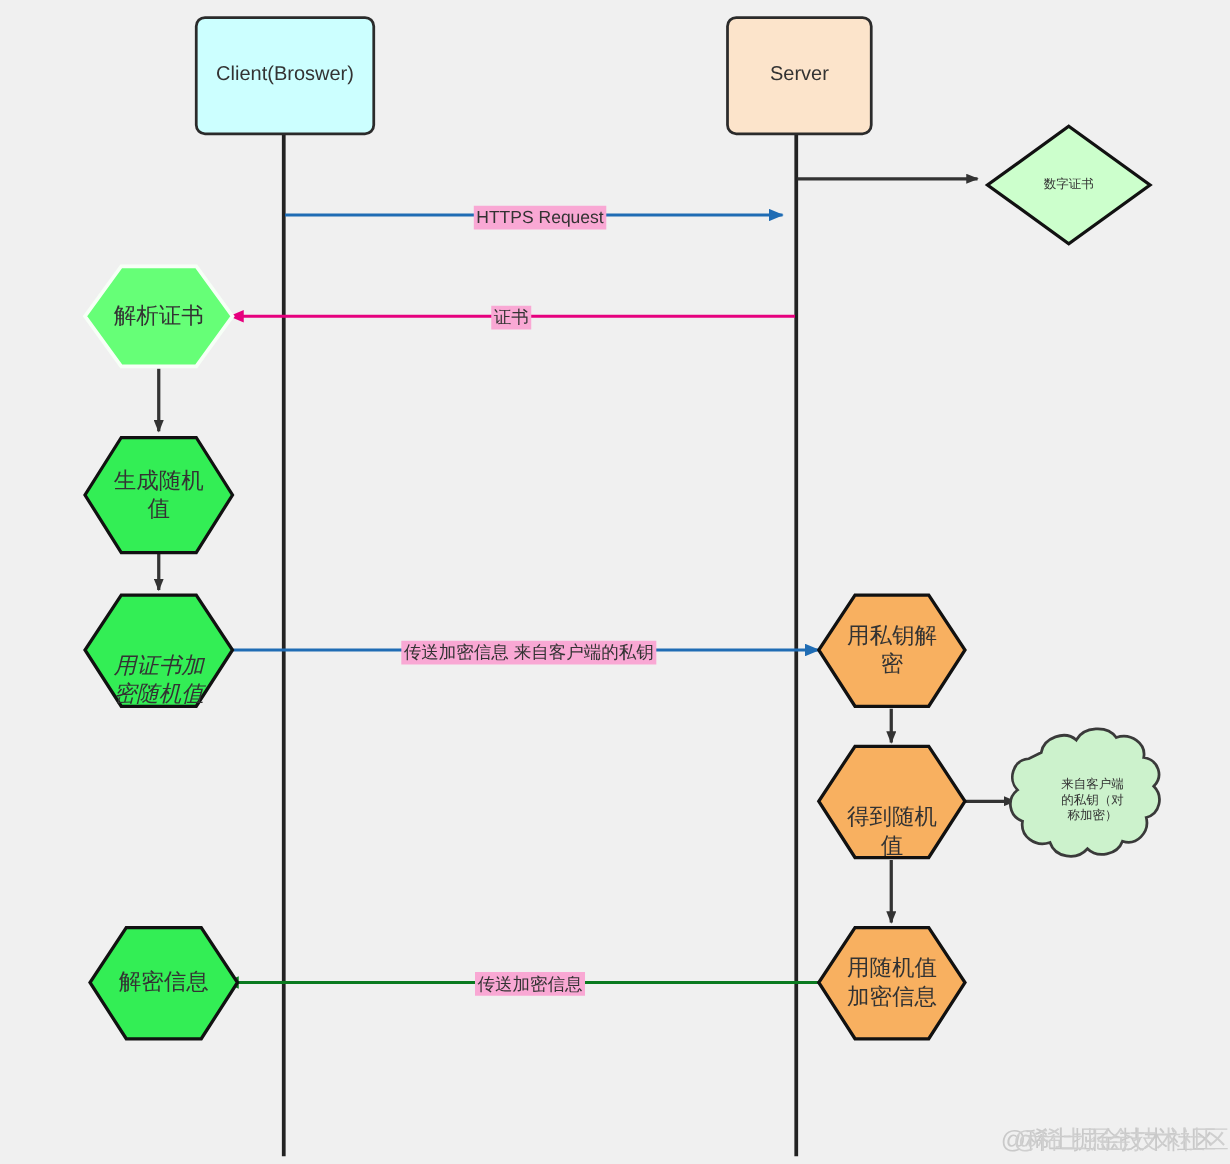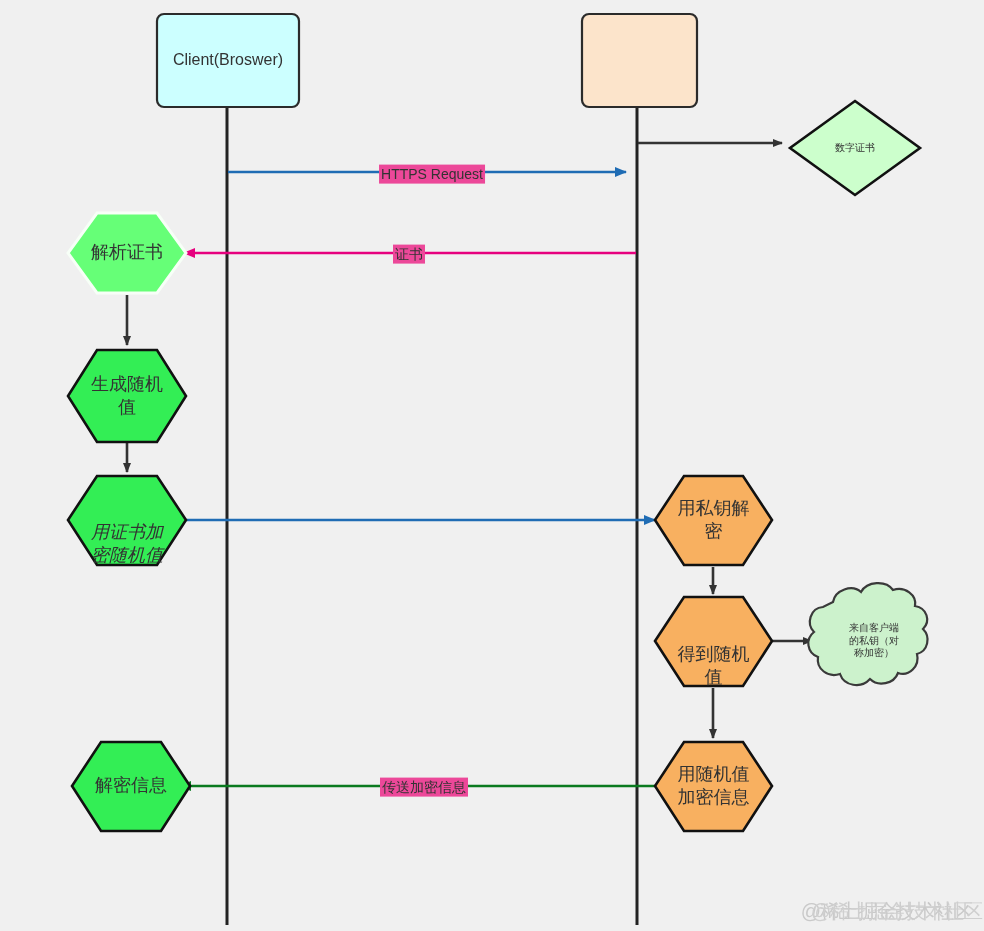--- a/index.html
+++ b/index.html
@@ -32,21 +32,21 @@
     justify-content: center;
     text-align: center;
     color: #333333;
     line-height: 1.28;
     pointer-events: none;
     white-space: pre-line;
     border-radius: 31px;
   }
   .edge-label {
     position: absolute;
-    background: #ec4899;
+    background: #f9a8d4;
     color: #333333;
     font-size: 14px;
     line-height: 1.2;
     padding: 1px 2px;
     white-space: nowrap;
     transform: translate(-50%, -50%);
     text-align: right;
   }
   .lifeline-title {
     font-size: 16px;
@@ -192,20 +192,21 @@
                C861,689 844,686 840,674
                C828,678 816,669 818,657
                C807,653 805,639 814,632
                C806,624 810,608 823,607
                Z" fill="#ccf2cc" stroke="#3a3a3a" stroke-width="2.2"></path>
     </g>
   </svg>
 
   <div class="node-label lifeline-title" style="left:157px; top:14px; width:142px; height:93px;">Client(Broswer)</div>
 
+  <div class="node-label lifeline-title" style="left:582px; top:14px; width:115px; height:93px;">Server</div>
 
   <div class="node-label diamond-label" style="left:795px; top:126px; width:120px; height:44px;">数字证书</div>
 
   <div class="node-label hex-label" style="left:68px; top:231px; width:118px; height:44px;">解析证书</div>
 
   <div class="node-label hex-label" style="left:68px; top:364px; width:118px; height:64px;">生成随机
 值</div>
 
   <div class="node-label hex-label" style="left:68px; top:512px; width:118px; height:64px;font-style:italic;">用证书加
 密随机值</div>
@@ -222,20 +223,21 @@
 
   <div class="node-label hex-label" style="left:655px; top:754px; width:117px; height:64px;">用随机值
 加密信息</div>
 
   <div class="node-label hex-label" style="left:72px; top:764px; width:118px; height:44px;">解密信息</div>
 
   <div class="edge-label" style="left:432px; top:174px;">HTTPS Request</div>
 
   <div class="edge-label" style="left:409px; top:254px;">证书</div>
 
+  <div class="edge-label" style="left:423px; top:522px;">传送加密信息 来自客户端的私钥</div>
 
   <div class="edge-label" style="left:424px; top:787px;">传送加密信息</div>
 
   <div class="watermark">
     <span>@稀土掘金技术社区</span>
     <span class="wm-dup">@稀土掘金技术社区</span>
   </div>
 
 </div>
 

